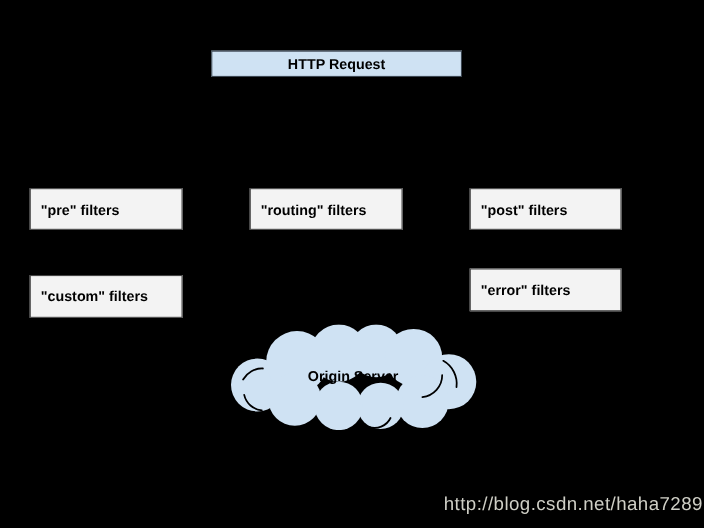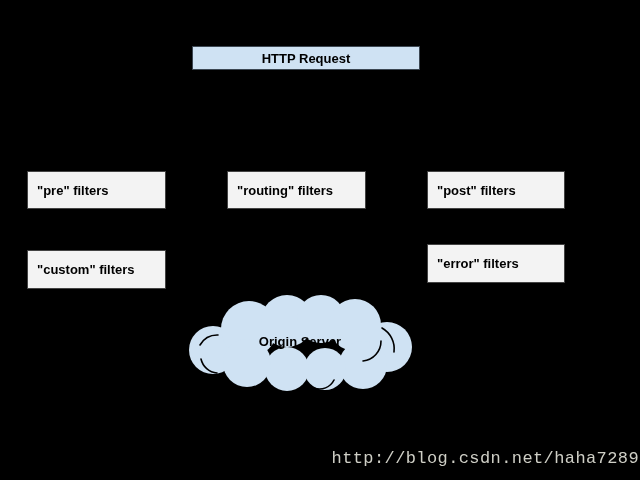--- a/index.html
+++ b/index.html
@@ -30,35 +30,35 @@
     justify-content: flex-start;
     padding-left: 9px;
   }
   #box-http    { left: 192px; top: 46px;  width: 228px; height: 24px; }
   #box-pre     { left: 27px;  top: 171px; width: 139px; height: 38px; }
   #box-routing { left: 227px; top: 171px; width: 139px; height: 38px; }
   #box-post    { left: 427px; top: 171px; width: 138px; height: 38px; }
   #box-custom  { left: 27px;  top: 250px; width: 139px; height: 39px; }
   #box-error   { left: 427px; top: 244px; width: 138px; height: 39px; }
 
-  #cloud-wrap { position: absolute; left: 187px; top: 295px; width: 226px; height: 96px; }
+  #cloud-wrap { position: absolute; left: 208px; top: 295px; width: 226px; height: 96px; }
   #cloud-wrap svg { position: absolute; left: 0; top: 0; }
   .cloud-stroke-pass circle { fill: #cfe2f3; stroke: #000000; stroke-width: 3; }
   .cloud-fill-pass circle   { fill: #cfe2f3; stroke: none; }
   .cloud-details path { fill: none; stroke: #000000; stroke-width: 1.6; stroke-linecap: round; }
   #cloud-label {
     position: absolute; left: 0; top: 0; width: 100%; height: 100%;
     display: flex; align-items: center; justify-content: center;
     font-size: 13px; font-weight: bold; color: #000000;
     padding-bottom: 4px; box-sizing: border-box;
   }
   #watermark {
     position: absolute;
     right: 1px; top: 449px;
-    font-family: Liberation Mono, monospace;
+    font-family: Liberation Sans, sans-serif;
     font-size: 17px;
     letter-spacing: 0.4px;
     color: #cfcfc6;
     white-space: nowrap;
   }
 </style>
 </head>
 <body>
 
 <div class="node blue-box" id="box-http">HTTP Request</div>

